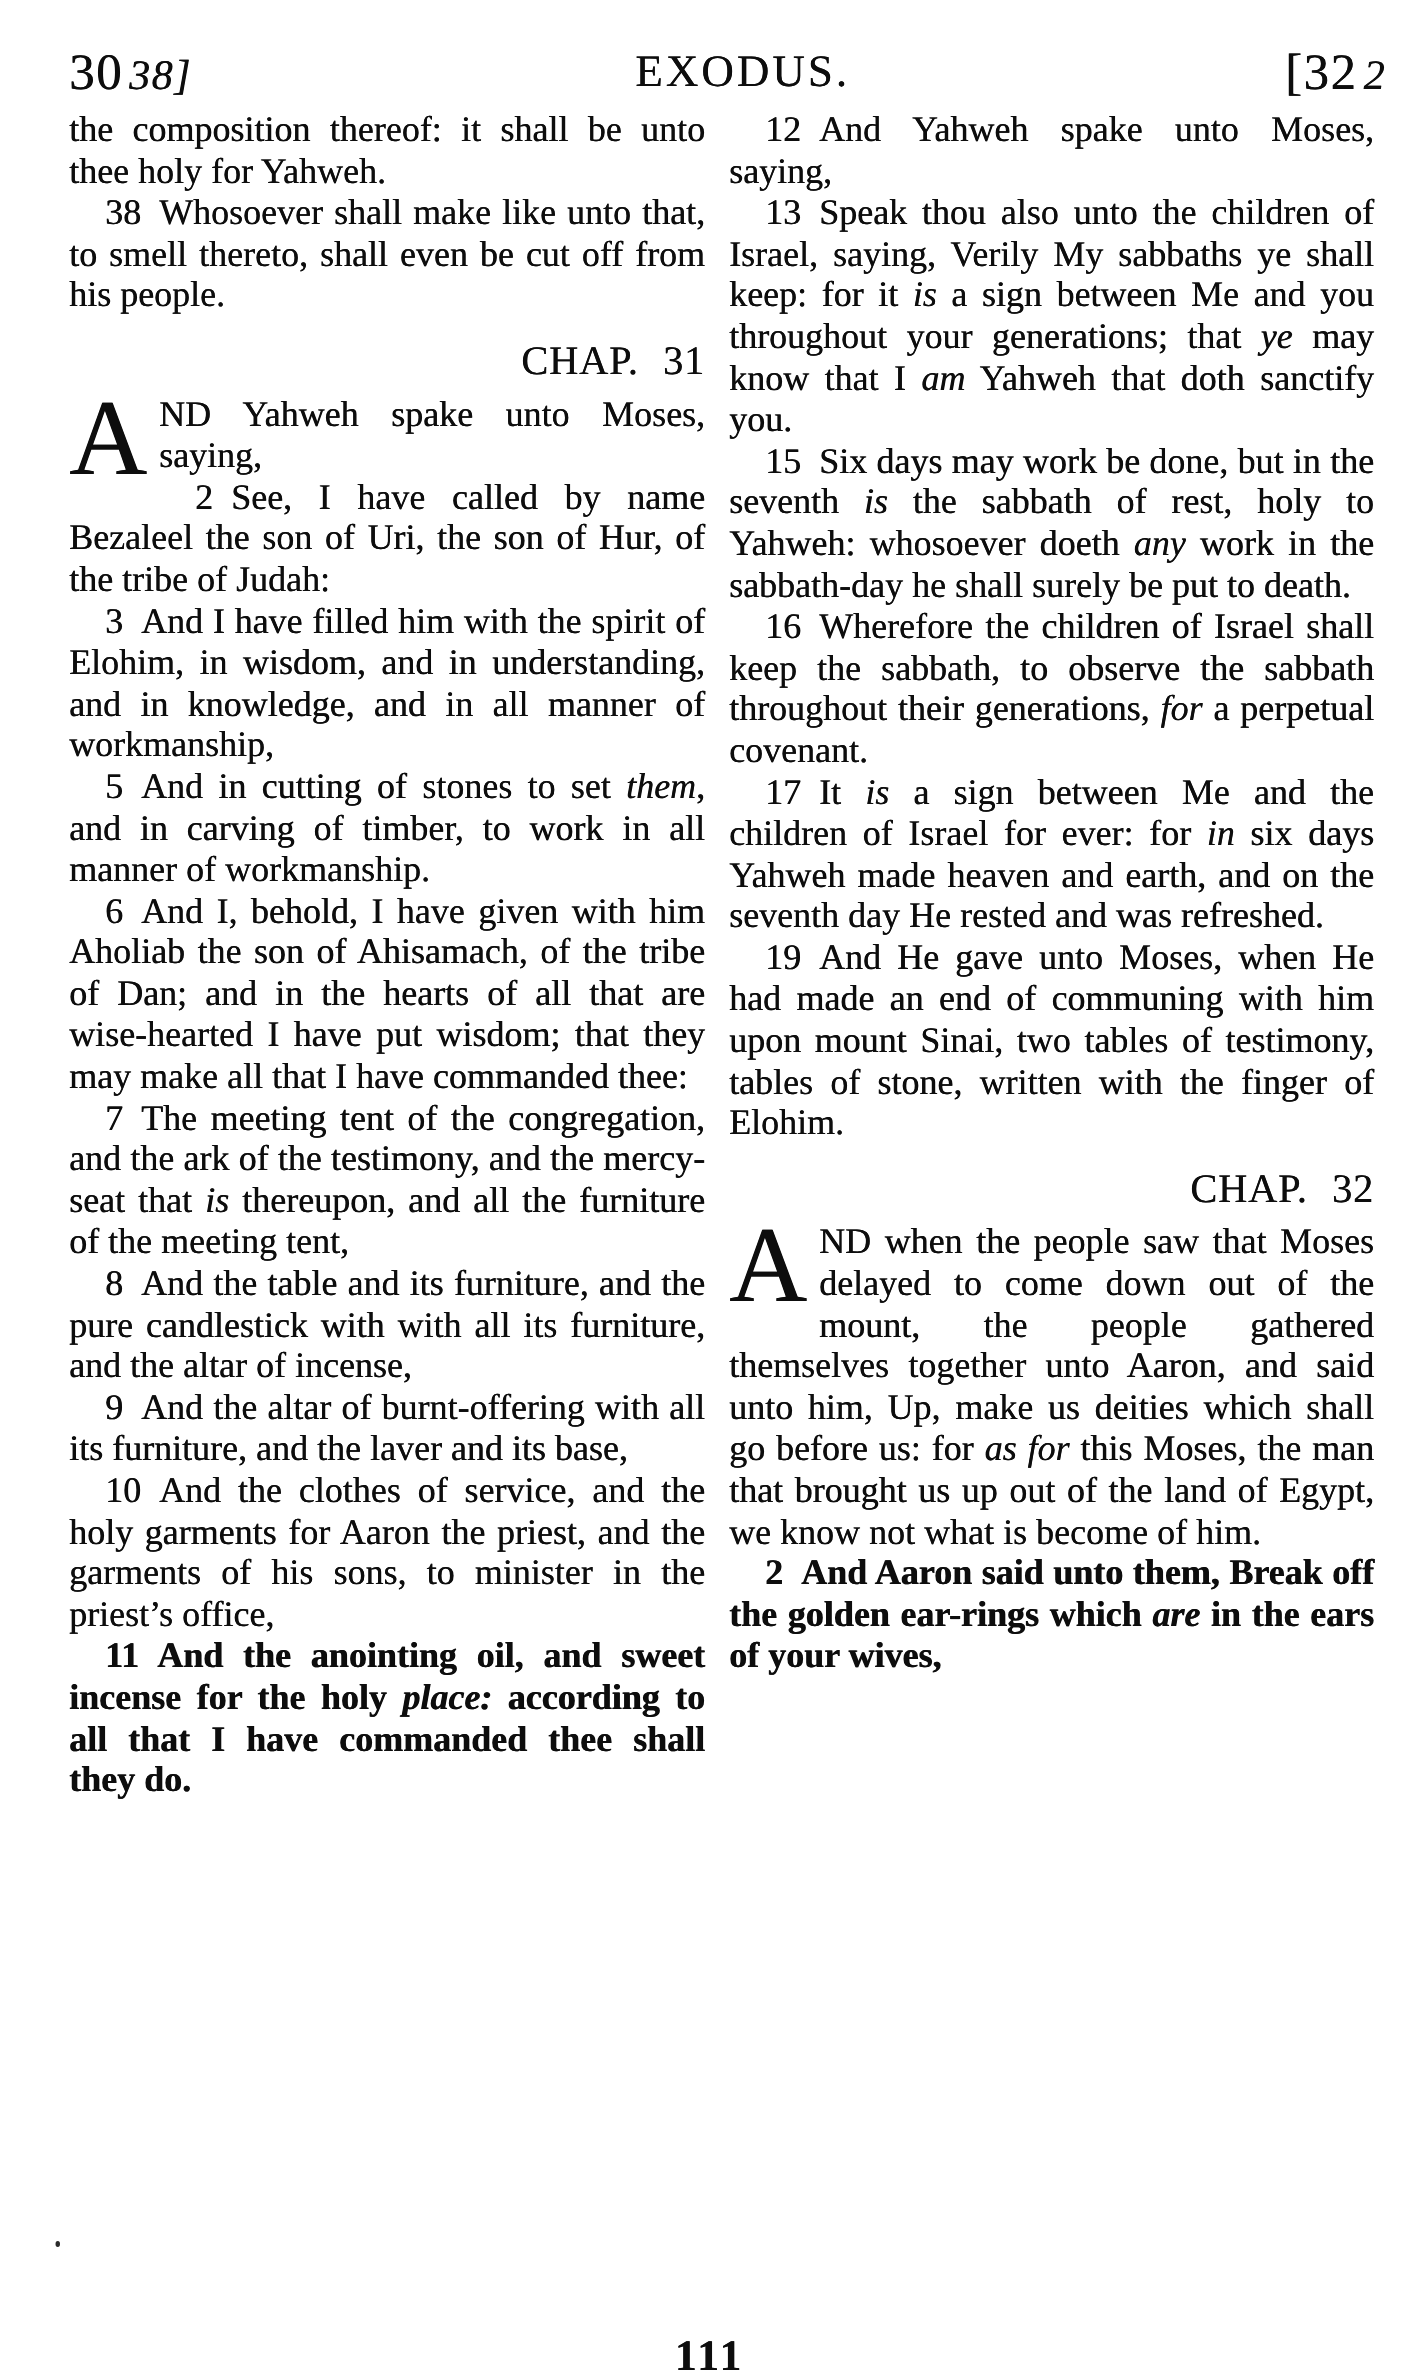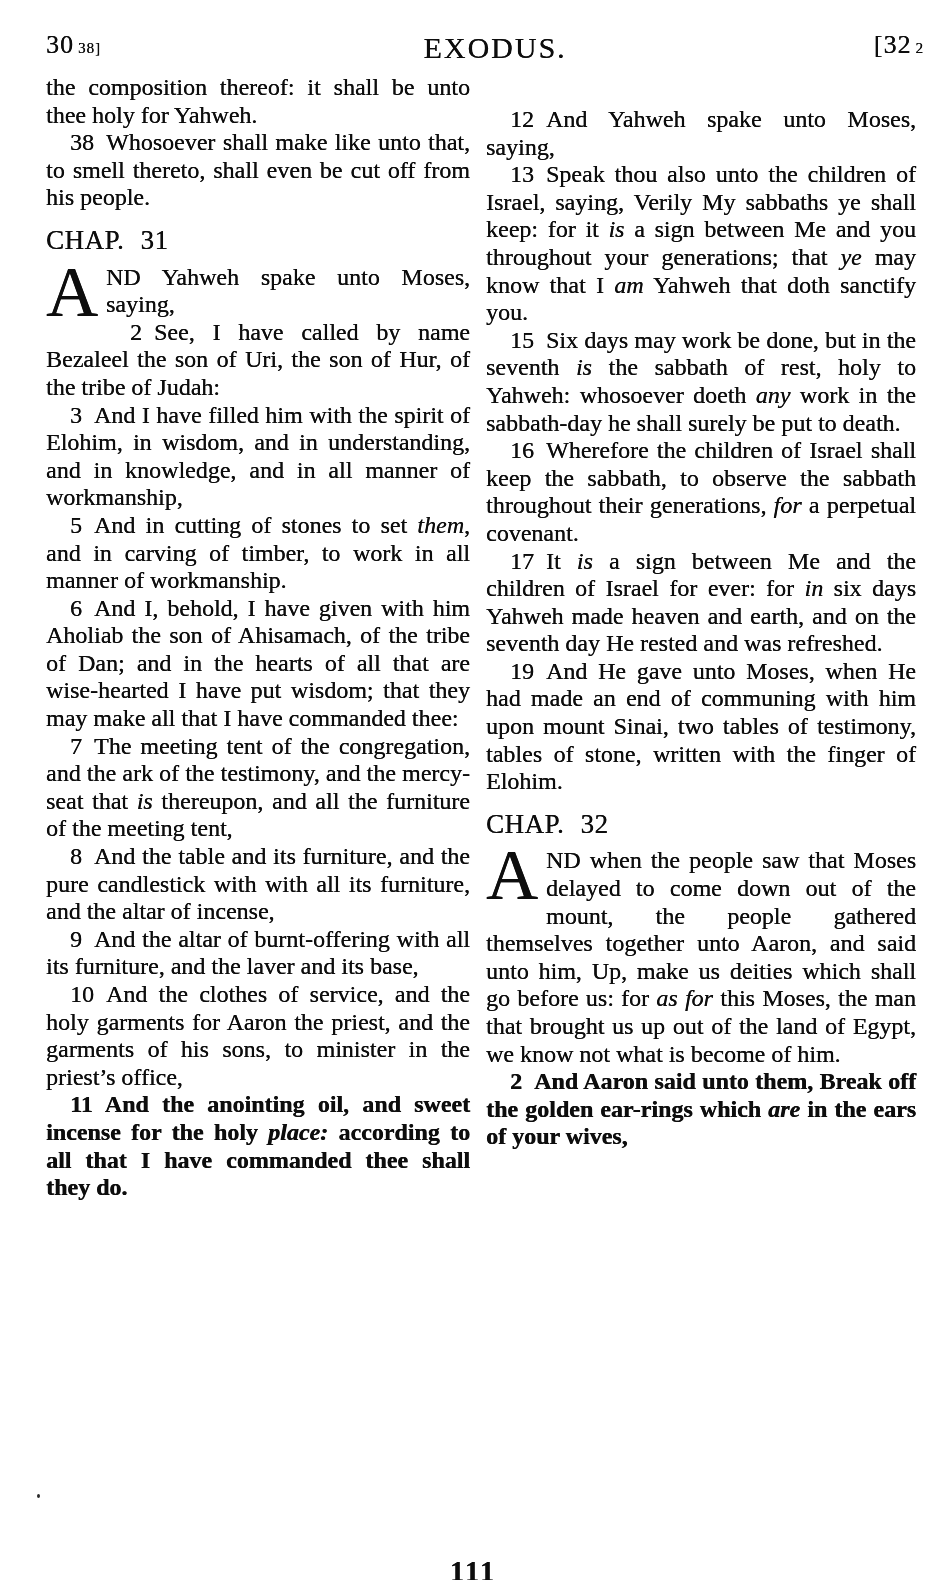--- a/index.html
+++ b/index.html
@@ -11,41 +11,41 @@
     font-family:"Liberation Serif","DejaVu Serif",serif;
     color:#0d0d0d;
     text-shadow:0.25px 0 0 currentColor; 
   }
   
   .running-head{
     position:absolute;top:30px;left:46px;right:22px;height:36px;
   }
   .rh-left{position:absolute;left:0;top:0;white-space:nowrap;}
   .rh-right{position:absolute;right:0;top:0;white-space:nowrap;}
-  .rh-ch{font-size:26px;letter-spacing:1px;}
-  .rh-vs{font-size:15px;letter-spacing:1px;}
+  .rh-ch{font-size:34px;letter-spacing:1px;}
+  .rh-vs{font-size:28px;letter-spacing:1px;font-style:italic;}
   .rh-center{
     position:absolute;left:50%;top:1px;transform:translateX(-43%);
     font-size:30px;letter-spacing:2px;text-align:center;
   }
   
   .columns{
     position:absolute;top:74px;left:46px;right:20px;
     display:flex;gap:16px;
   }
   .col{font-size:24px;line-height:27.6px;}
   .col-left{width:424px;}
-  .col-right{width:430px;margin-top:32px;}
+  .col-right{width:430px;}
   .para{margin:0;text-align:justify;}
   .verse{text-indent:24px;}
   .continuation{text-indent:0;}
   .heavy{font-weight:bold;text-shadow:0.4px 0 0 currentColor;}
   .chapter-heading{
     margin:15px 0 9px 0;
-    text-align:left;
+    text-align:right;
     font-size:27px;font-weight:400;
     word-spacing:9px;letter-spacing:0.5px;
     text-indent:0;
   }
   .dropcap-para{text-indent:0;}
   .dropcap{
     float:left;
     font-size:72px;line-height:55px;
     padding:1px 8px 0 0;
   }

